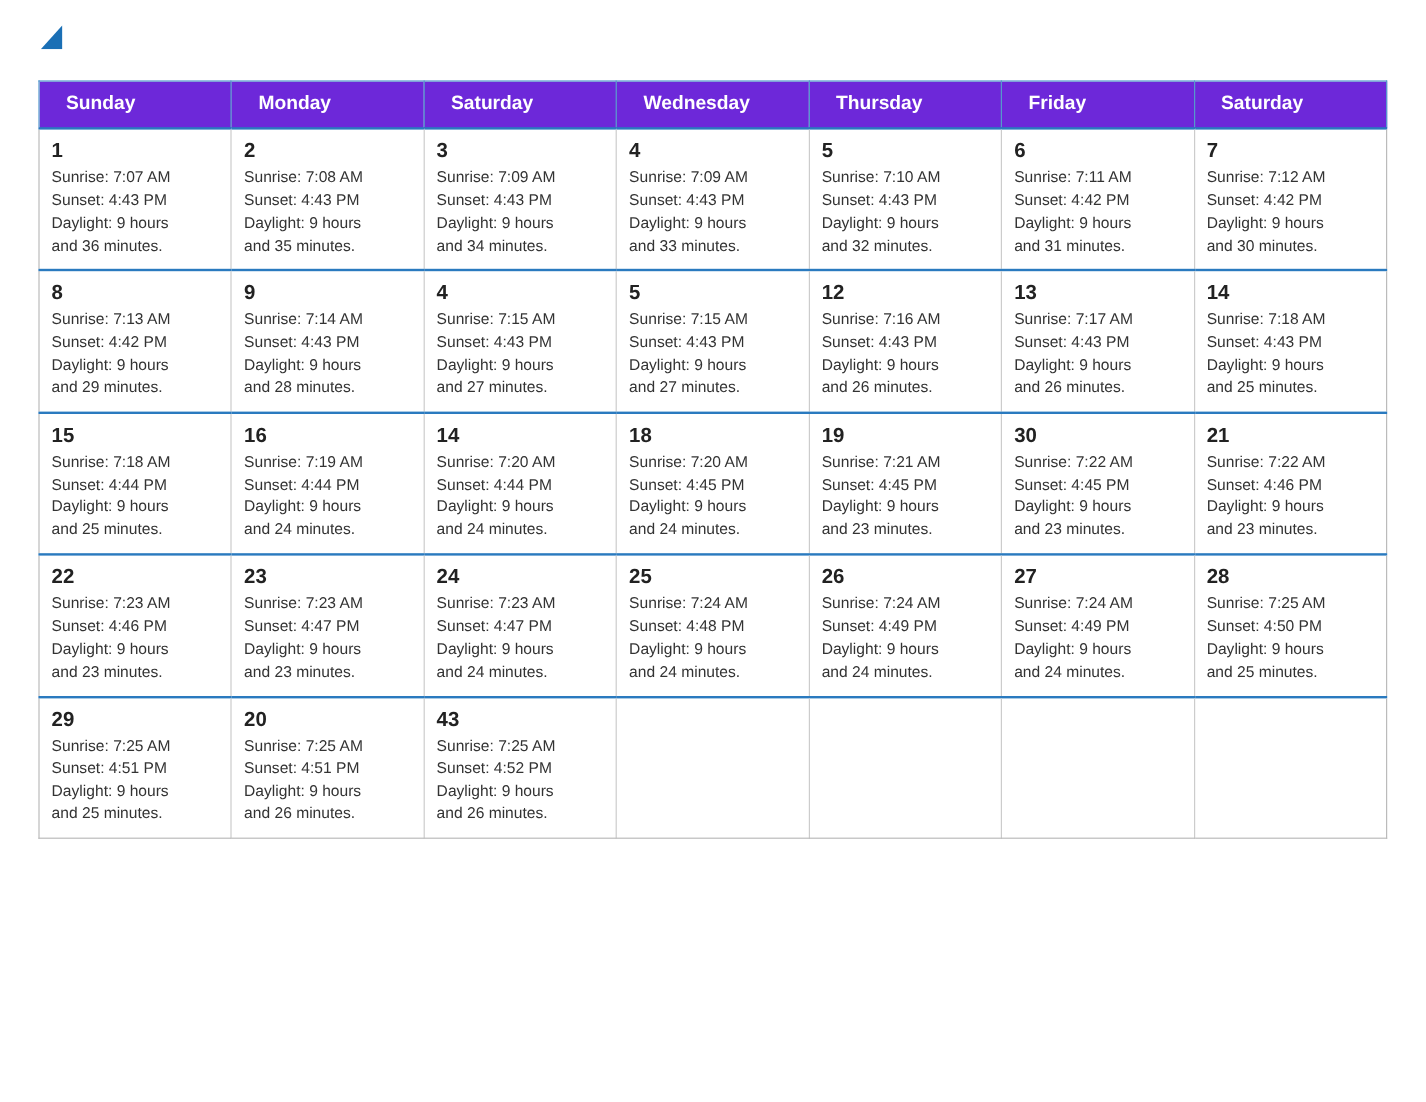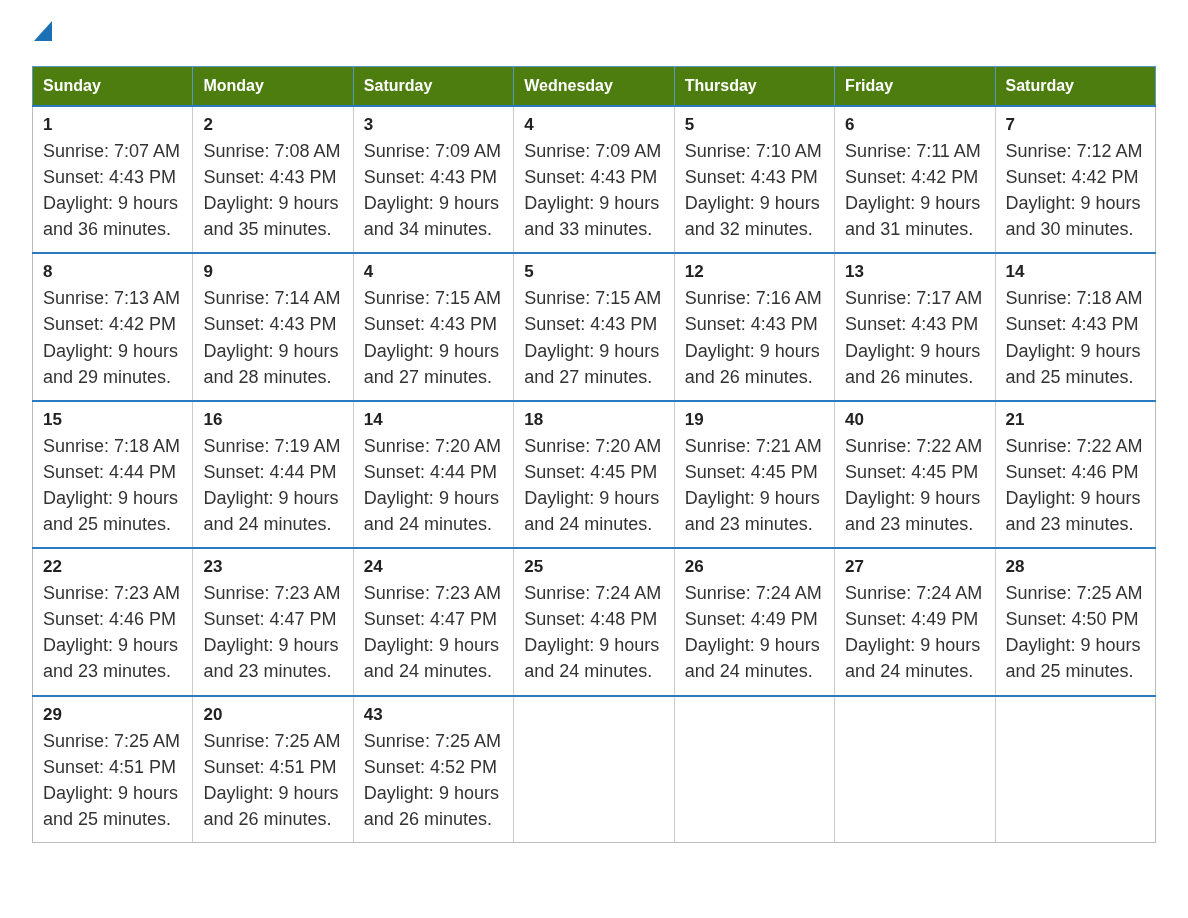--- a/index.html
+++ b/index.html
@@ -38,46 +38,46 @@
       font-size: 22px;
       color: #444;
       margin-top: 4px;
     }
     .calendar {
       width: 100%;
       border-collapse: collapse;
       border: 1px solid #888;
     }
     .calendar th {
-      background: #4d7c0f;
+      background: #6d28d9;
       color: #fff;
       font-size: 16px;
       font-weight: bold;
-      padding: 10px 10px;
+      padding: 10px 22px;
       text-align: left;
       border: 1px solid #5599cc;
     }
     .calendar td {
       vertical-align: top;
       padding: 8px 10px 10px 10px;
       border: 1px solid #bbb;
       width: 14.28%;
       font-size: 13.5px;
       color: #222;
       background: #fff;
     }
     .calendar td .day-number {
       font-size: 17px;
       font-weight: bold;
       color: #222;
       display: block;
       margin-bottom: 3px;
     }
     .calendar td .day-info {
-      font-size: 18px;
+      font-size: 13px;
       color: #333;
       line-height: 1.45;
     }
     .calendar tr td {
       border-top: 2px solid #2a7abf;
     }
     .calendar tr td:not(:last-child) {
       border-right: 1px solid #ccc;
     }
     .empty-cell {
@@ -214,21 +214,21 @@
         </td>
         <td>
           <span class="day-number">18</span>
           <span class="day-info">Sunrise: 7:20 AM<br>Sunset: 4:45 PM<br>Daylight: 9 hours<br>and 24 minutes.</span>
         </td>
         <td>
           <span class="day-number">19</span>
           <span class="day-info">Sunrise: 7:21 AM<br>Sunset: 4:45 PM<br>Daylight: 9 hours<br>and 23 minutes.</span>
         </td>
         <td>
-          <span class="day-number">40</span>
+          <span class="day-number">30</span>
           <span class="day-info">Sunrise: 7:22 AM<br>Sunset: 4:45 PM<br>Daylight: 9 hours<br>and 23 minutes.</span>
         </td>
         <td>
           <span class="day-number">21</span>
           <span class="day-info">Sunrise: 7:22 AM<br>Sunset: 4:46 PM<br>Daylight: 9 hours<br>and 23 minutes.</span>
         </td>
       </tr>
       <tr>
         <td>
           <span class="day-number">22</span>

